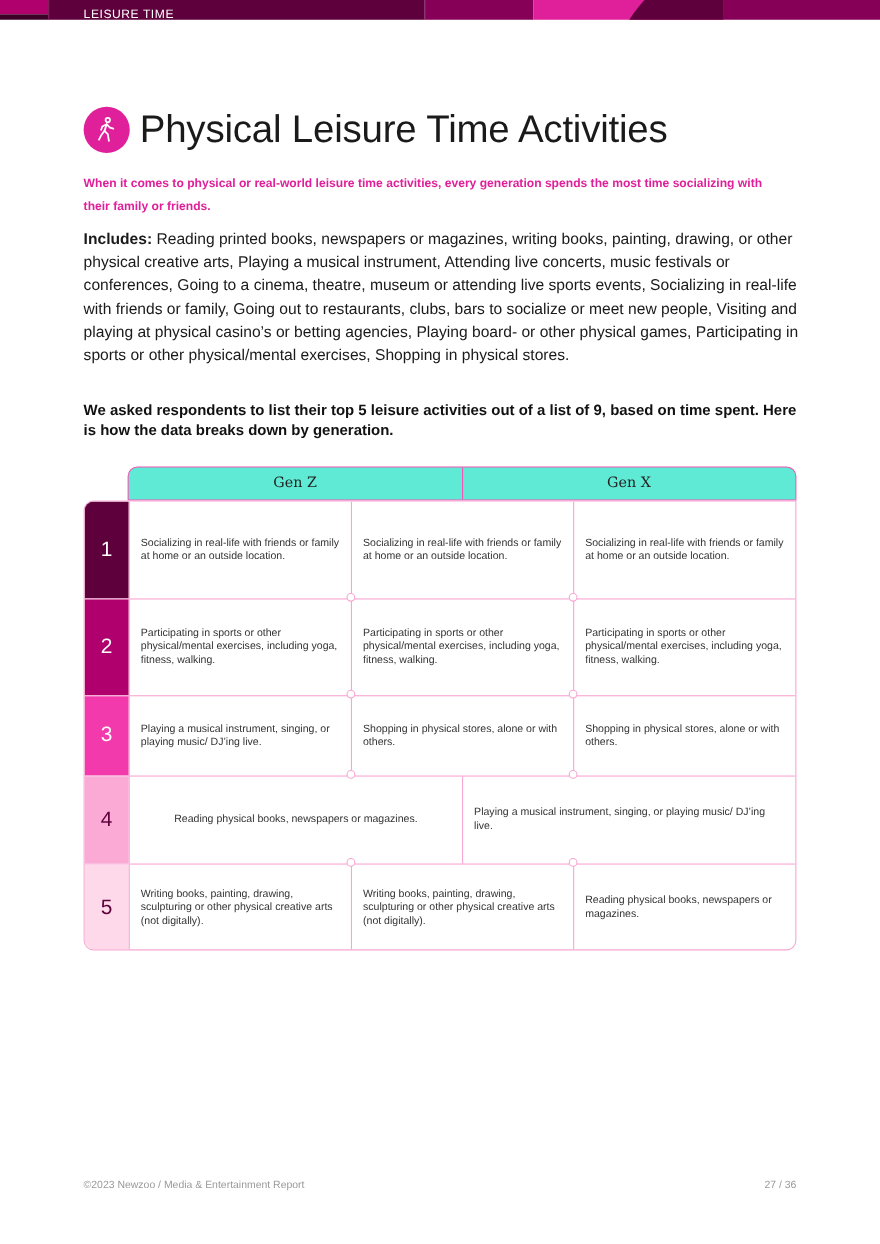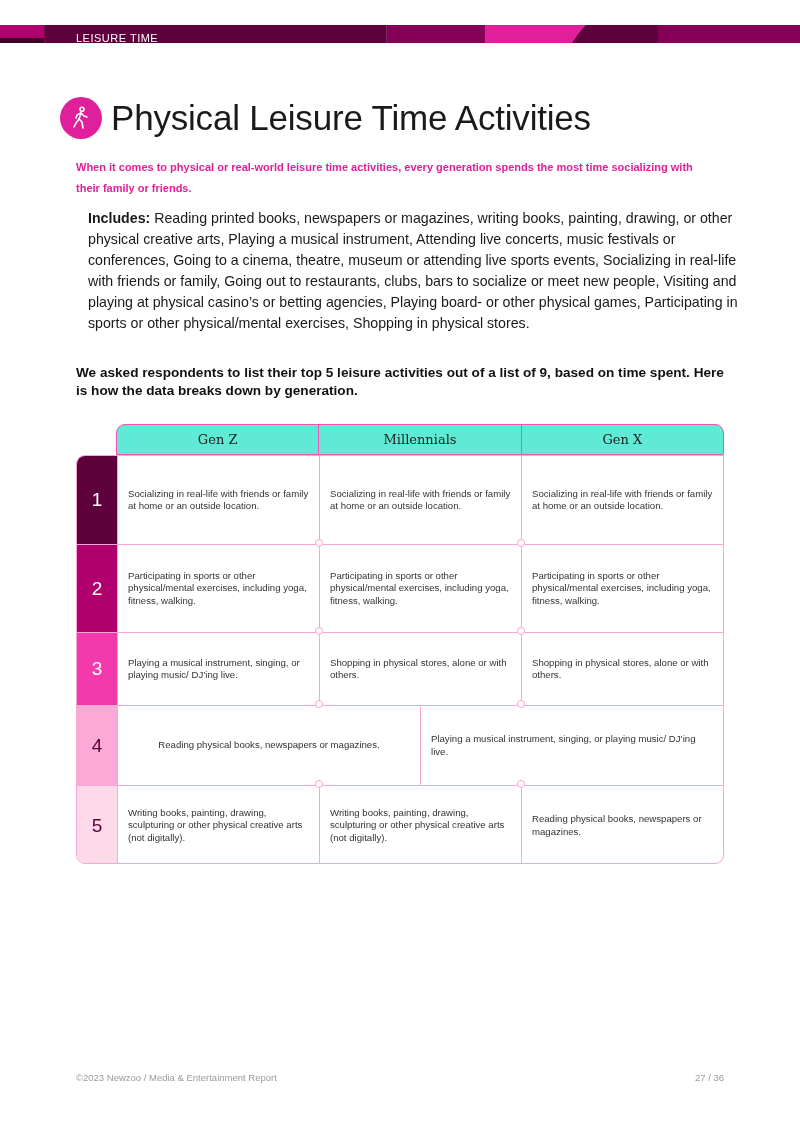--- a/index.html
+++ b/index.html
@@ -1,38 +1,38 @@
 <!DOCTYPE html>
 <html><head>
 <meta charset="utf-8">
 <style>
   * { box-sizing: border-box; margin: 0; padding: 0; }
   html, body { width: 800px; height: 1131px; background: #ffffff; overflow: hidden; }
   body { position: relative; font-family: "Liberation Sans", "DejaVu Sans", sans-serif; color: #1a1a1a; }
 
   
-  .topbar { position: absolute; left: 0; top: 0; width: 800px; height: 18px; overflow: hidden; margin-top: 25px; }
+  .topbar { position: absolute; left: 0; top: 0; width: 800px; height: 18px; overflow: hidden; }
   .seg { position: absolute; top: 0; height: 26px; }
   .seg-a1 { left: 0; width: 44px; height: 13px; background: #b0006e; }
   .seg-a2 { left: 0; top: 13px; width: 44px; height: 13px; background: #3d0026; }
   .seg-b { left: 44px; width: 342px; background: #5e003c; border-left: 1px solid #7a0a52; }
   .seg-c { left: 386px; width: 99px; background: #870058; border-left: 1px solid #7a2a62; }
   .seg-d { left: 485px; width: 173px; background: #e0209a; overflow: hidden; }
   .seg-d .curve { position: absolute; left: 75px; top: -40px; width: 260px; height: 200px; background: #5e003c; border-radius: 50% 0 0 0; }
   .seg-e { left: 658px; width: 142px; background: #870058; }
   .topbar-label { position: absolute; left: 76px; top: 7px; font-size: 11px; letter-spacing: 0.5px; color: #ffffff; font-weight: normal; }
 
   
-  .title-row { position: absolute; left: 60px; top: 97px; display: flex; align-items: center; }
+  .title-row { position: absolute; left: 76px; top: 97px; display: flex; align-items: center; }
   .title-icon { width: 42px; height: 42px; border-radius: 50%; background: #e0209a; display: flex; align-items: center; justify-content: center; margin-right: 9px; }
   .page-title { font-size: 35px; font-weight: normal; color: #1a1a1a; letter-spacing: -0.2px; }
 
   .subtitle { position: absolute; left: 76px; top: 157px; width: 620px; font-size: 11px; line-height: 21px; font-weight: bold; color: #e0209a; }
 
-  .includes { position: absolute; left: 76px; top: 208px; width: 650px; font-size: 14.2px; line-height: 21px; color: #1a1a1a; margin-left: 12px; }
+  .includes { position: absolute; left: 76px; top: 208px; width: 650px; font-size: 14.2px; line-height: 21px; color: #1a1a1a; }
   .includes b { font-weight: bold; }
 
   .ask { position: absolute; left: 76px; top: 364px; width: 660px; font-size: 13.6px; line-height: 18px; font-weight: bold; color: #111; }
 
   
   .tbl { position: absolute; left: 76px; top: 424px; width: 648px; }
   .thead { position: absolute; left: 40px; top: 0; width: 608px; height: 31px; background: #5eead4; border: 1.5px solid #f255b5; border-radius: 9px 9px 0 0; display: flex; }
   .th { flex: 1; display: flex; align-items: center; justify-content: center; font-family: "DejaVu Serif", "Liberation Serif", serif; font-size: 13px; color: #222; border-left: 1.5px solid #f255b5; }
   .th:first-child { border-left: none; }
 
@@ -82,21 +82,20 @@
 
 <p class="subtitle">When it comes to physical or real-world leisure time activities, every generation spends the most time socializing with their family or friends.</p>
 
 <p class="includes"><b>Includes:</b><span> Reading printed books, newspapers or magazines, writing books, painting, drawing, or other physical creative arts, Playing a musical instrument, Attending live concerts, music festivals or conferences, Going to a cinema, theatre, museum or attending live sports events, Socializing in real-life with friends or family, Going out to restaurants, clubs, bars to socialize or meet new people, Visiting and playing at physical casino’s or betting agencies, Playing board- or other physical games, Participating in sports or other physical/mental exercises, Shopping in physical stores.</span></p>
 
 <p class="ask">We asked respondents to list their top 5 leisure activities out of a list of 9, based on time spent. Here is how the data breaks down by generation.</p>
 
 <div class="tbl">
   <div class="thead">
     <div class="th">Gen Z</div>
-    <div class="th">Millennials</div>
     <div class="th">Gen X</div>
   </div>
 
   <div class="tbody">
     <div class="row r1">
       <div class="rank">1</div>
       <div class="cell">Socializing in real-life with friends or family at home or an outside location.</div>
       <div class="cell">Socializing in real-life with friends or family at home or an outside location.</div>
       <div class="cell">Socializing in real-life with friends or family at home or an outside location.</div>
     </div>

